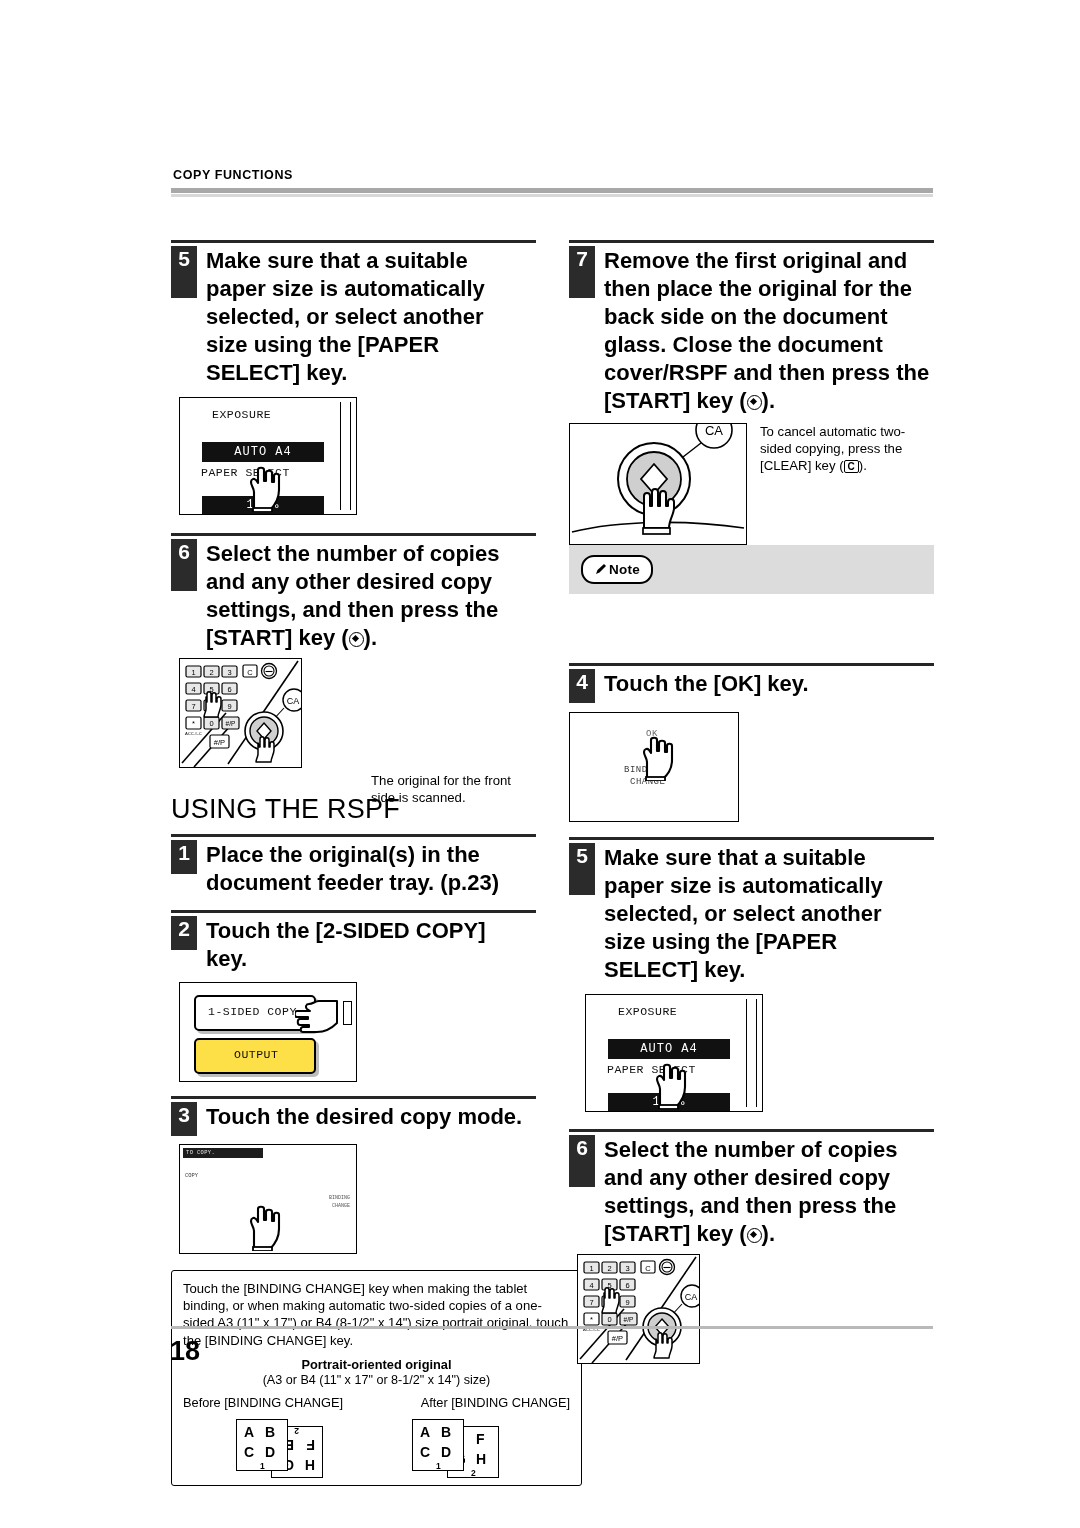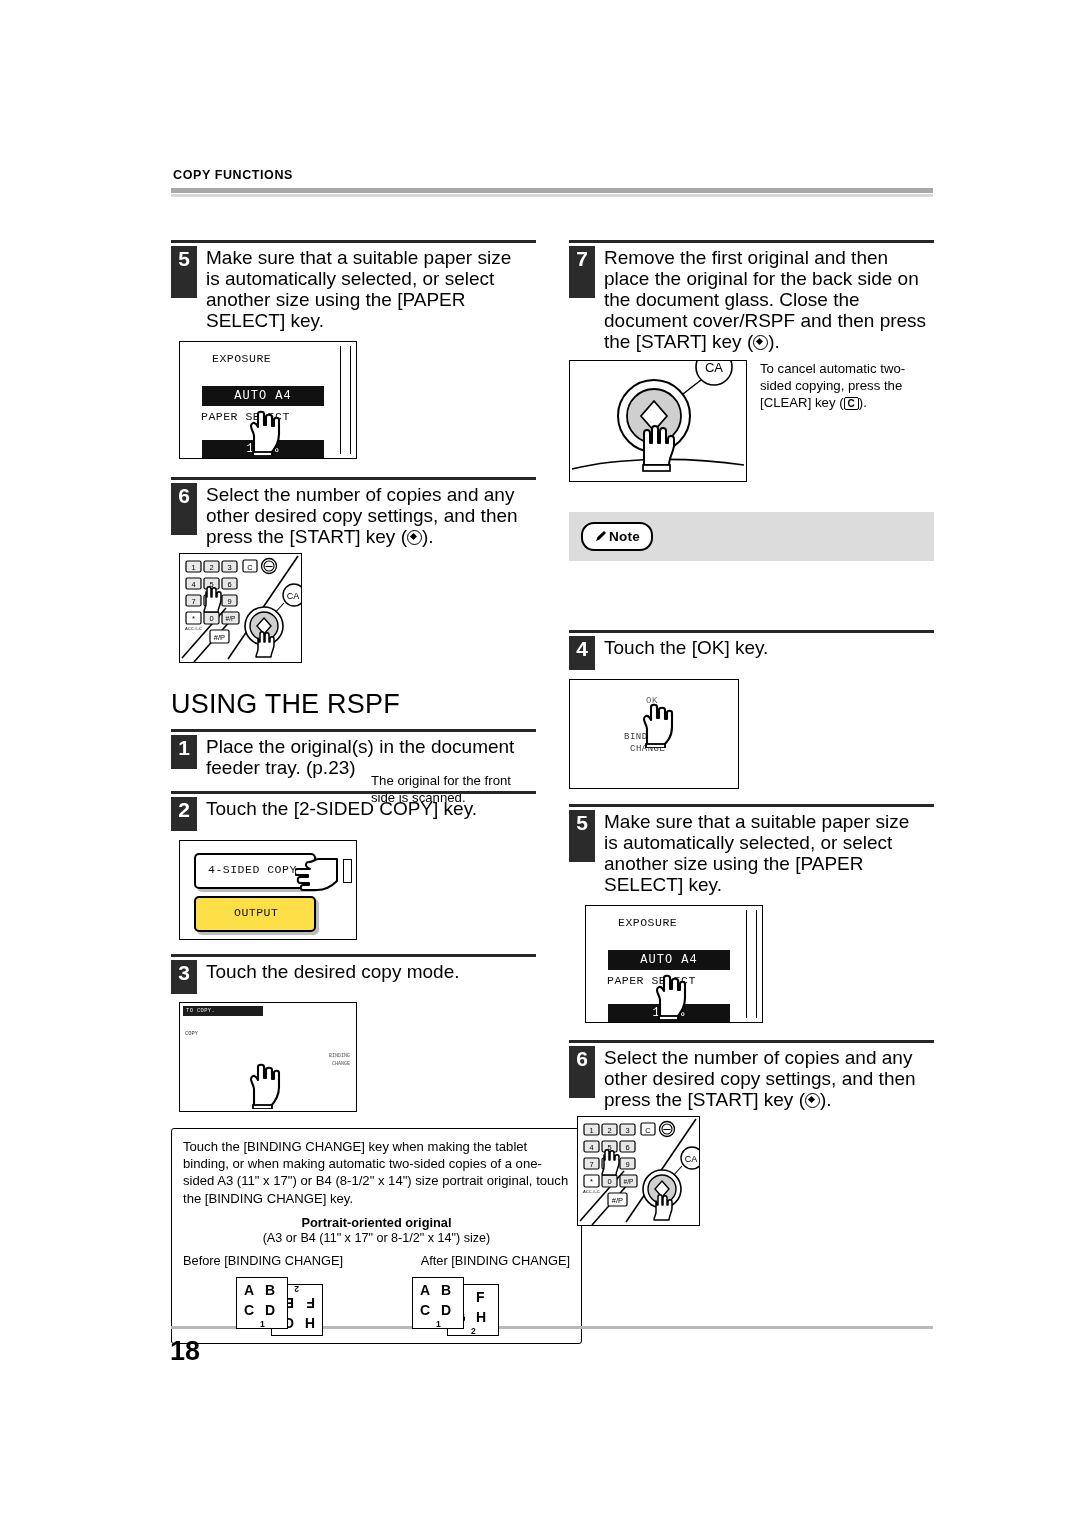--- a/index.html
+++ b/index.html
@@ -33,21 +33,21 @@
   .step-body { display:flex; align-items:flex-start; padding-top:3px; }
   .step-num {
     flex:0 0 auto; width:26px; min-height:34px;
     background:#2b2b2b; color:#fff;
     font-size:21px; font-weight:bold;
     display:flex; align-items:flex-start; justify-content:center;
     padding-top:1px; margin-right:9px; box-sizing:border-box;
   }
   .step-num.tall { min-height:52px; }
   .step-text {
-    font-size:19px; font-weight:normal; line-height:21px;
+    font-size:22px; font-weight:bold; line-height:28px;
     padding-top:1px;
   }
 
   
   .gl-start {
     width:13px; height:13px; border:1.4px solid #000; border-radius:50%;
     display:inline-block; position:relative; vertical-align:-2px;
   }
   .gl-start::after {
     content:""; position:absolute; left:3.2px; top:3.2px;
@@ -225,21 +225,21 @@
     <div class="step" style="margin-top:13px;">
       <div class="step-rule"></div>
       <div class="step-body">
         <div class="step-num">2</div>
         <div class="step-text" style="width:318px;">Touch the [2-SIDED COPY] key.</div>
       </div>
     </div>
 
     <div class="fig" style="width:178px;height:100px;margin:9px 0 0 8px;">
       <div style="position:absolute;left:14px;top:12px;width:118px;height:32px;border:2px solid #000;border-radius:5px;background:#fff;box-shadow:3px 3px 0 #bdbdbd;">
-        <div class="lcd-label" style="position:absolute;left:12px;top:8px;">4-SIDED COPY</div>
+        <div class="lcd-label" style="position:absolute;left:12px;top:8px;">1-SIDED COPY</div>
       </div>
       <div style="position:absolute;left:14px;top:55px;width:118px;height:32px;border:2px solid #000;border-radius:5px;background:#fde047;box-shadow:3px 3px 0 #bdbdbd;">
         <div class="lcd-label" style="position:absolute;left:38px;top:8px;">OUTPUT</div>
       </div>
       <div style="position:absolute;left:163px;top:18px;width:7px;height:22px;border:1.3px solid #000;"></div>
       <svg class="hand" style="left:115px;top:10px;" width="44" height="42" viewBox="0 0 44 42">
         <path d="M42 8 L24 8 C20 8 18 11 14 11 C11 11 10 14 12 16 L15 18 L2 18 C-1 18 -1 24 2 24 L13 24 L13 26 L5 26 C2 26 2 32 5 32 L14 32 L14 34 L8 34 C5 34 5 39 8 39 L22 39 C32 39 38 34 42 30 Z" fill="#fff" stroke="#000" stroke-width="2" stroke-linejoin="round"></path>
       </svg>
     </div>
 
@@ -329,21 +329,21 @@
           <circle cx="84" cy="55" r="27" fill="#cfcfcf" stroke="#000" stroke-width="1.8"></circle>
           <path d="M84 40 L97 55 L84 70 L71 55 Z" fill="#fff" stroke="#000" stroke-width="1.8"></path>
           <path d="M2 108 C50 96 120 96 174 104" stroke="#000" stroke-width="1.7" fill="none"></path>
           <path d="M74 78 L74 104 L99 104 C99 96 104 90 104 84 L104 78 C104 74 98 74 98 78 L98 82 L96 82 L96 70 C96 66 90 66 90 70 L90 82 L88 82 L88 68 C88 64 82 64 82 68 L82 82 L80 82 L80 72 C80 68 74 68 74 72 Z" fill="#fff" stroke="#000" stroke-width="2" stroke-linejoin="round"></path>
           <rect x="73" y="104" width="27" height="6" fill="#fff" stroke="#000" stroke-width="1.7"></rect>
         </svg>
       </div>
       <div class="side-text" style="margin-left:13px;width:170px;"><span>To cancel automatic two-sided copying, press the [CLEAR] key (</span><span class="gl-clear">C</span><span>).</span></div>
     </div>
 
-    <div class="note-box" style="width:365px;margin-top:30px;">
+    <div class="note-box" style="width:365px;">
       <div class="note-badge">
         <svg width="13" height="13" viewBox="0 0 13 13" style="margin-right:2px;">
           <path d="M2 11 L3.5 7 L10 1 L12 3 L5.5 9.5 Z" fill="#000"></path>
         </svg>
         <span>Note</span>
       </div>
     </div>
 
     <div class="step" style="margin-top:69px;">
       <div class="step-rule"></div>

